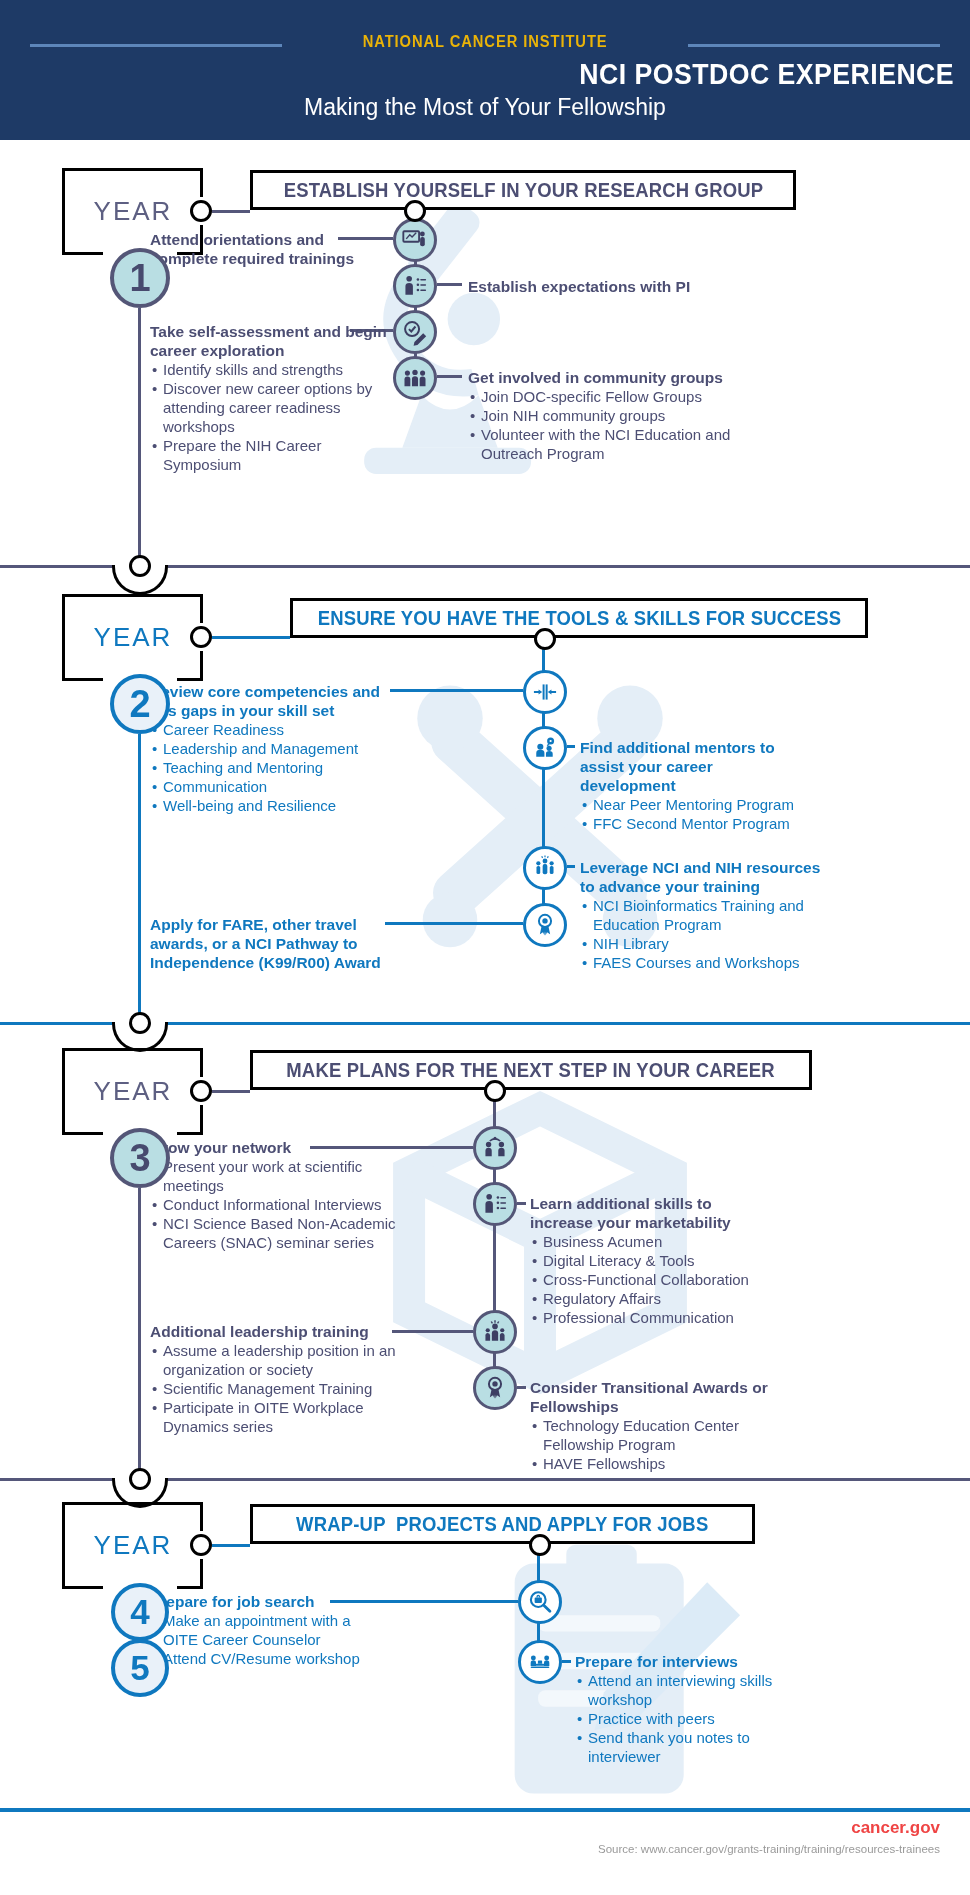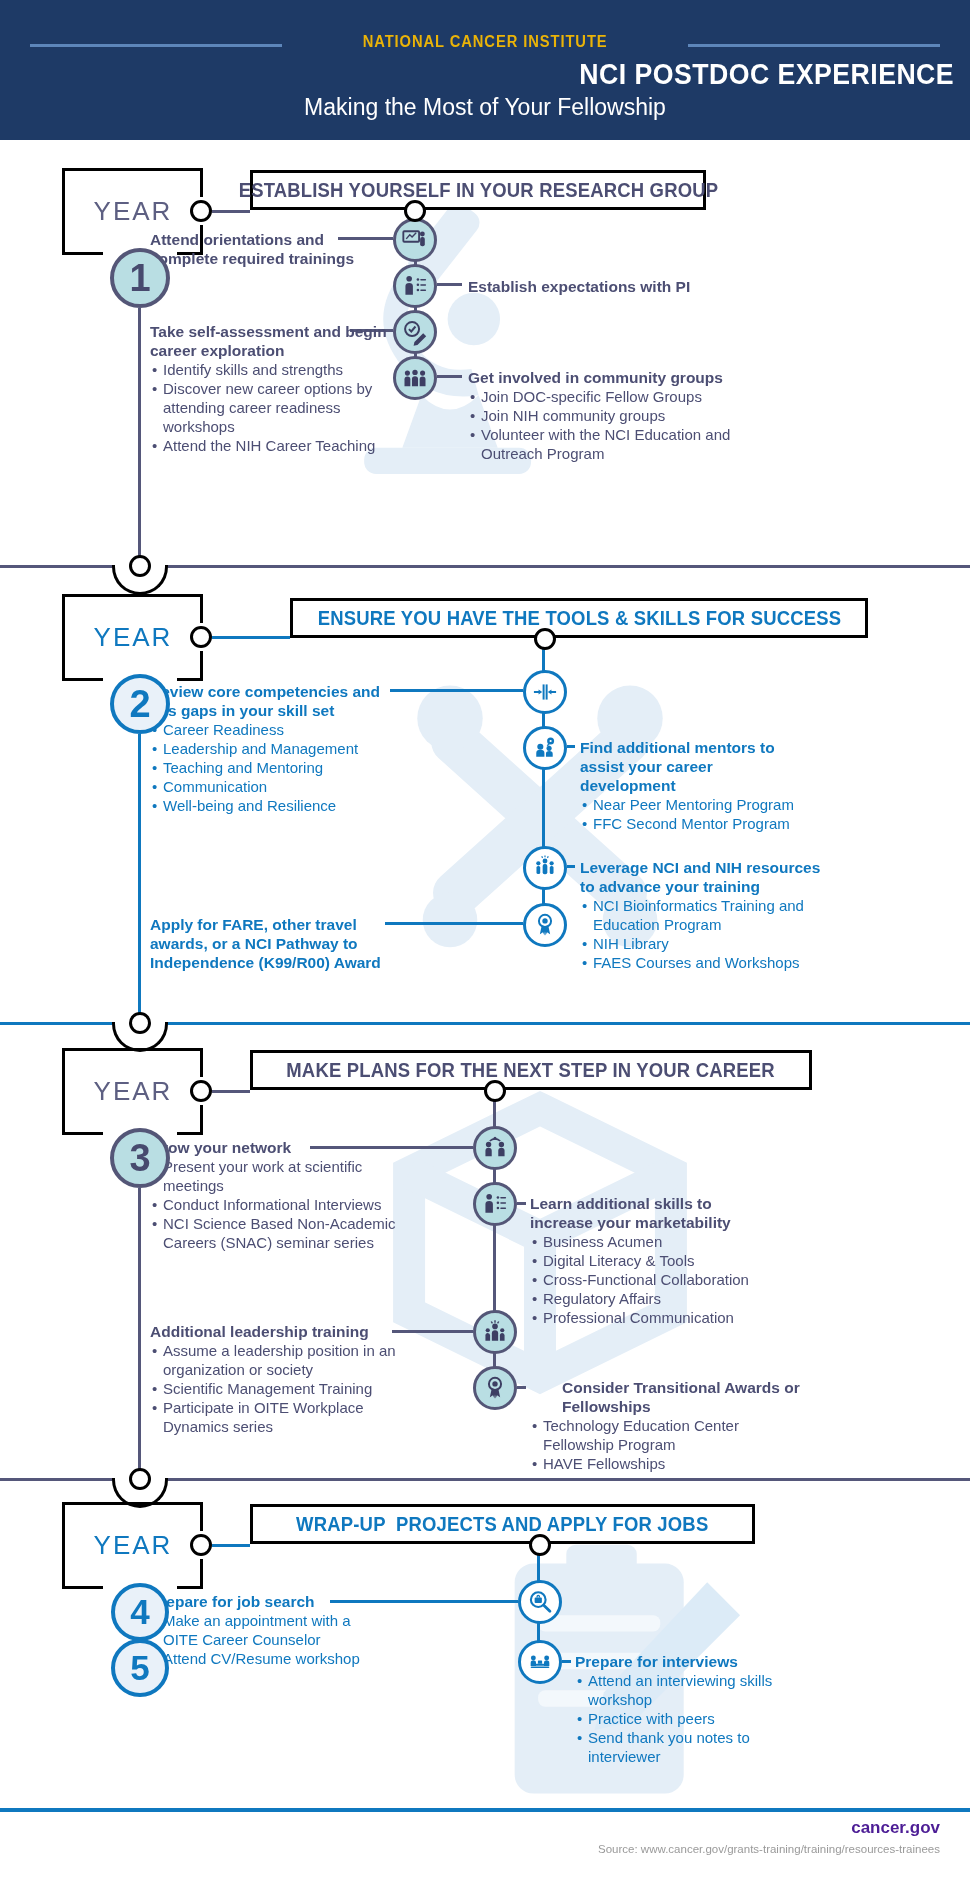--- a/index.html
+++ b/index.html
@@ -41,21 +41,21 @@
   .ycircle.p{background:#b9dee3;border-color:#545677;color:#474a6e;}
   .ycircle.b{background:#e9f1f9;border-color:#0f78bf;color:#0f78bf;}
   .arc{position:absolute;border:3px solid;border-top:none;border-radius:0 0 60px 60px;
         box-sizing:border-box;z-index:1;background:transparent;}
   .tb{position:absolute;font-size:15px;line-height:19px;z-index:2;}
   .bh{font-weight:bold;font-size:15.5px;}
   .bullet{position:relative;padding-left:13px;}
   .bullet::before{content:"•";position:absolute;left:2px;}
   .wm{position:absolute;z-index:0;}
   .footer-brand{position:absolute;left:600px;top:1818px;width:340px;text-align:right;
-        font-weight:bold;font-size:17px;color:#4c1d95;z-index:2;}
+        font-weight:bold;font-size:17px;color:#ef4444;z-index:2;}
   .footer-src{position:absolute;left:380px;top:1843px;width:560px;text-align:right;
         font-size:11.5px;color:#9a9a9a;z-index:2;}
 </style>
 </head>
 <body>
 
 <div class="canvas">
 
   <div class="header">
     <div class="hrule" style="left:30px;width:252px;"></div>
@@ -75,21 +75,21 @@
         <rect x="14" y="106" width="70" height="11" rx="5"></rect>
       </g>
     </svg>
 
     <div class="bracket p-bd" style="left:62px;top:168px;width:141px;height:87px;"></div>
     <div class="patch" style="left:196px;top:197px;width:11px;height:28px;"></div>
     <div class="patch" style="left:103px;top:250px;width:74px;height:7px;"></div>
     <div class="yearword" style="left:85px;top:196px;color:#5d5f82;">YEAR</div>
     <div class="ring p-bd" style="left:190px;top:200px;"></div>
     <div class="hl p-bg" style="left:212px;top:210px;width:38px;"></div>
-    <div class="titlebox p-bd" style="left:250px;top:170px;width:456px;height:40px;">
+    <div class="titlebox p-bd" style="left:250px;top:170px;width:546px;height:40px;">
       <span class="tt p-c">ESTABLISH YOURSELF IN YOUR RESEARCH GROUP</span>
     </div>
     <div class="ring p-bd" style="left:404px;top:200px;"></div>
     <div class="vl p-bg" style="left:414px;top:211px;height:167px;"></div>
 
     <div class="ycircle p" style="left:110px;top:248px;width:60px;height:60px;font-size:38px;">1</div>
     <div class="vl p-bg" style="left:138px;top:308px;height:248px;"></div>
 
     <div class="node p" style="left:393px;top:218px;">
       <svg width="28" height="28" viewBox="0 0 24 24">
@@ -137,21 +137,21 @@
     <div class="tb p-c" style="left:150px;top:230px;width:215px;">
       <div class="bh">Attend orientations and complete required trainings</div>
     </div>
     <div class="tb p-c" style="left:468px;top:277px;width:290px;">
       <div class="bh">Establish expectations with PI</div>
     </div>
     <div class="tb p-c" style="left:150px;top:322px;width:250px;">
       <div class="bh">Take self-assessment and begin career exploration</div>
       <div class="bullet">Identify skills and strengths</div>
       <div class="bullet">Discover new career options by attending career readiness workshops</div>
-      <div class="bullet">Attend the NIH Career Teaching</div>
+      <div class="bullet">Prepare the NIH Career Symposium</div>
     </div>
     <div class="tb p-c" style="left:468px;top:368px;width:300px;">
       <div class="bh">Get involved in community groups</div>
       <div class="bullet">Join DOC-specific Fellow Groups</div>
       <div class="bullet">Join NIH community groups</div>
       <div class="bullet">Volunteer with the NCI Education and Outreach Program</div>
     </div>
 
     <div class="hl p-bg" style="left:0;top:565px;width:112px;"></div>
     <div class="hl p-bg" style="left:168px;top:565px;width:802px;"></div>
@@ -355,21 +355,21 @@
       <div class="bullet">Regulatory Affairs</div>
       <div class="bullet">Professional Communication</div>
     </div>
     <div class="tb p-c" style="left:150px;top:1322px;width:250px;">
       <div class="bh">Additional leadership training</div>
       <div class="bullet">Assume a leadership position in an organization or society</div>
       <div class="bullet">Scientific Management Training</div>
       <div class="bullet">Participate in OITE Workplace Dynamics series</div>
     </div>
     <div class="tb p-c" style="left:530px;top:1378px;width:255px;">
-      <div class="bh" style="width:245px;margin-left:32px;">Consider Transitional Awards or Fellowships</div>
+      <div class="bh" style="width:245px;">Consider Transitional Awards or Fellowships</div>
       <div class="bullet">Technology Education Center Fellowship Program</div>
       <div class="bullet">HAVE Fellowships</div>
     </div>
 
     <div class="hl p-bg" style="left:0;top:1478px;width:112px;"></div>
     <div class="hl p-bg" style="left:168px;top:1478px;width:802px;"></div>
     <div class="arc p-bd" style="left:112px;top:1478px;width:56px;height:30px;"></div>
     <div class="ring p-bd" style="left:129px;top:1468px;"></div>
   </div>
 

